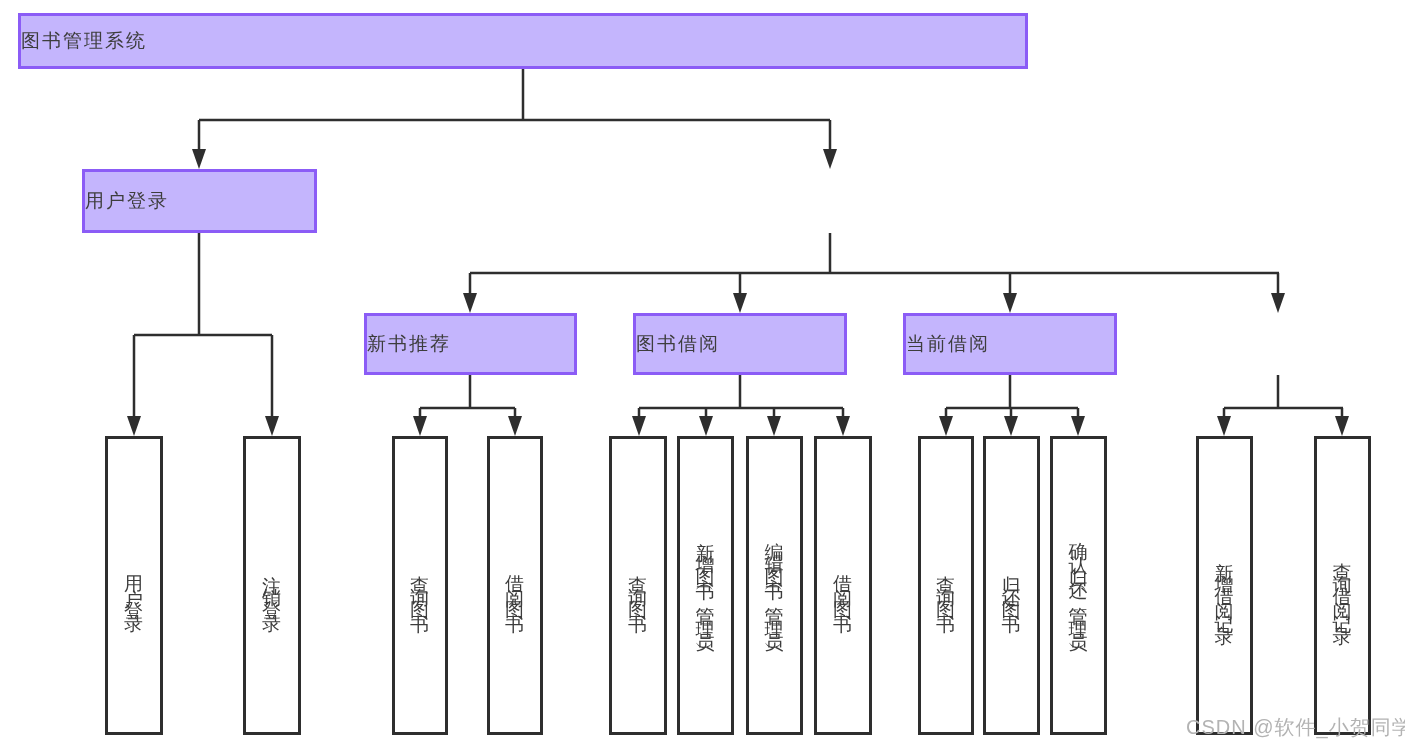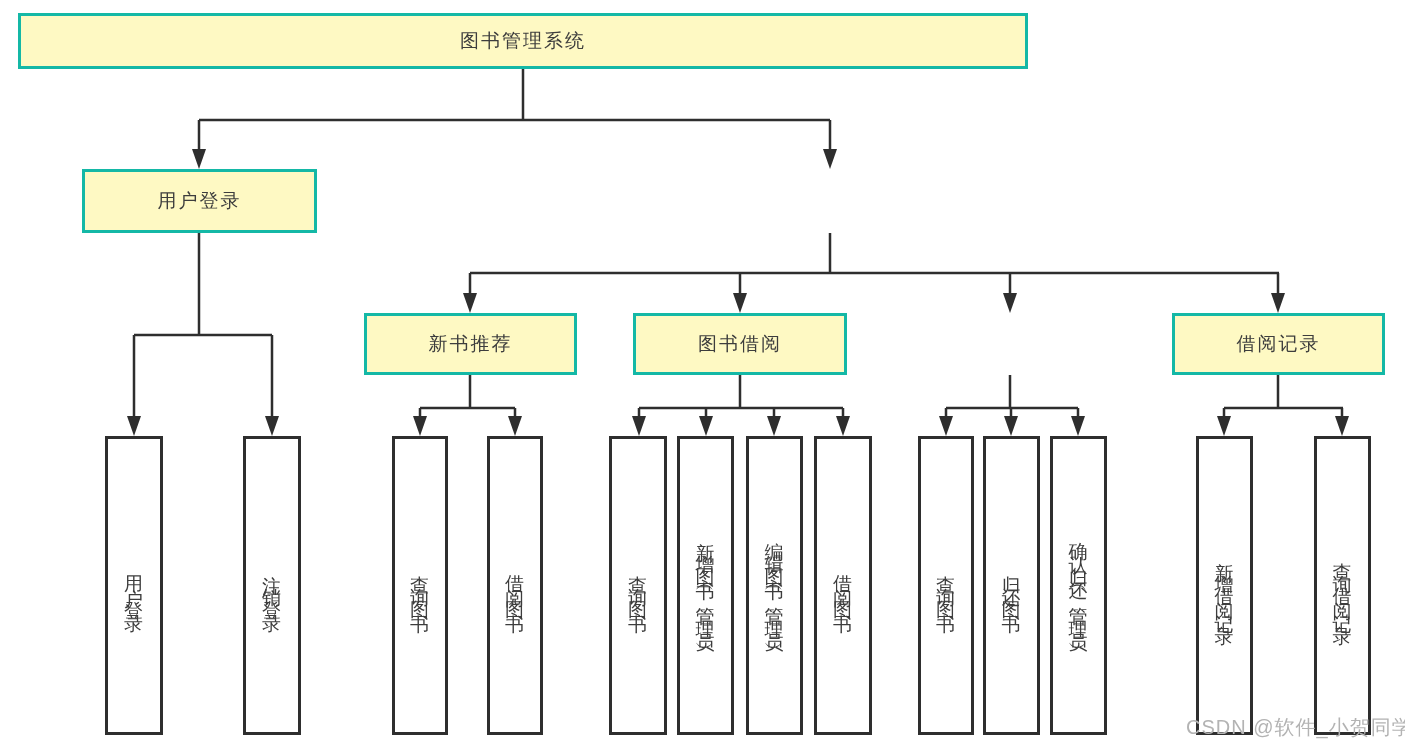--- a/index.html
+++ b/index.html
@@ -12,25 +12,25 @@
     overflow: hidden;
   }
   .connectors {
     position: absolute;
     left: 0; top: 0;
     width: 1405px; height: 747px;
   }
   .node {
     position: absolute;
     box-sizing: border-box;
-    border: 3px solid #14b8a6;
-    background: #fef9c3;
+    border: 3px solid #8b5cf6;
+    background: #c4b5fd;
     display: flex;
     align-items: center;
-    justify-content: center;
+    justify-content: flex-start;
   }
   .node .lbl {
     font-size: 19px;
     color: #3d3d3d;
     letter-spacing: 2px;
     white-space: nowrap;
   }
   .leaf {
     position: absolute;
     box-sizing: border-box;
@@ -111,22 +111,22 @@
   <div class="node" style="left:82px; top:169px; width:235px; height:64px;">
     <span class="lbl">用户登录</span>
   </div>
 
   <div class="node" style="left:633px; top:313px; width:214px; height:62px;">
     <span class="lbl">图书借阅</span>
   </div>
   <div class="node" style="left:364px; top:313px; width:213px; height:62px;">
     <span class="lbl">新书推荐</span>
   </div>
-  <div class="node" style="left:1172px; top:313px; width:213px; height:62px;">
-    <span class="lbl">借阅记录</span>
+  <div class="node" style="left:903px; top:313px; width:214px; height:62px;">
+    <span class="lbl">当前借阅</span>
   </div>
 
   <div class="leaf" style="left:105px; width:58px;">
     <span class="vlbl">用户登录</span>
   </div>
   <div class="leaf" style="left:243px; width:58px;">
     <span class="vlbl">注销登录</span>
   </div>
 
   <div class="leaf" style="left:392px; width:56px;">

